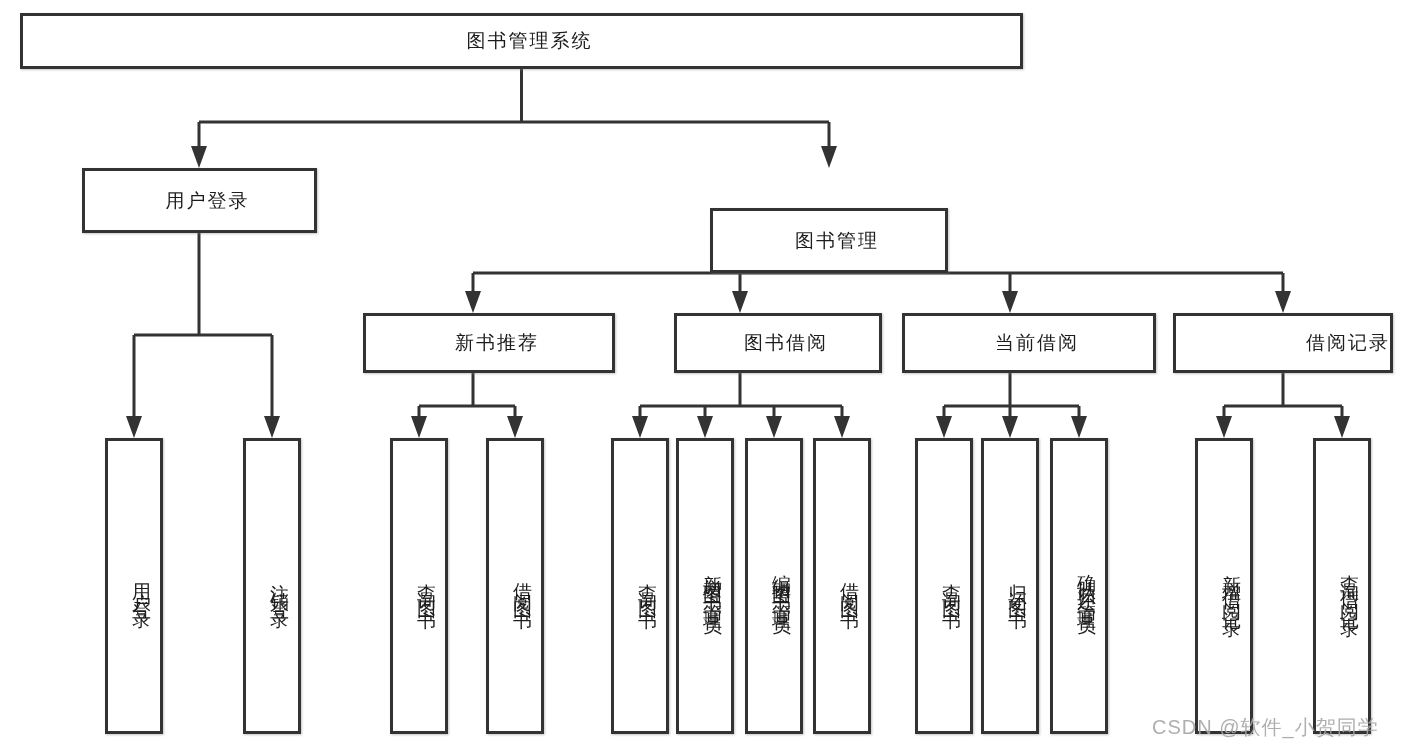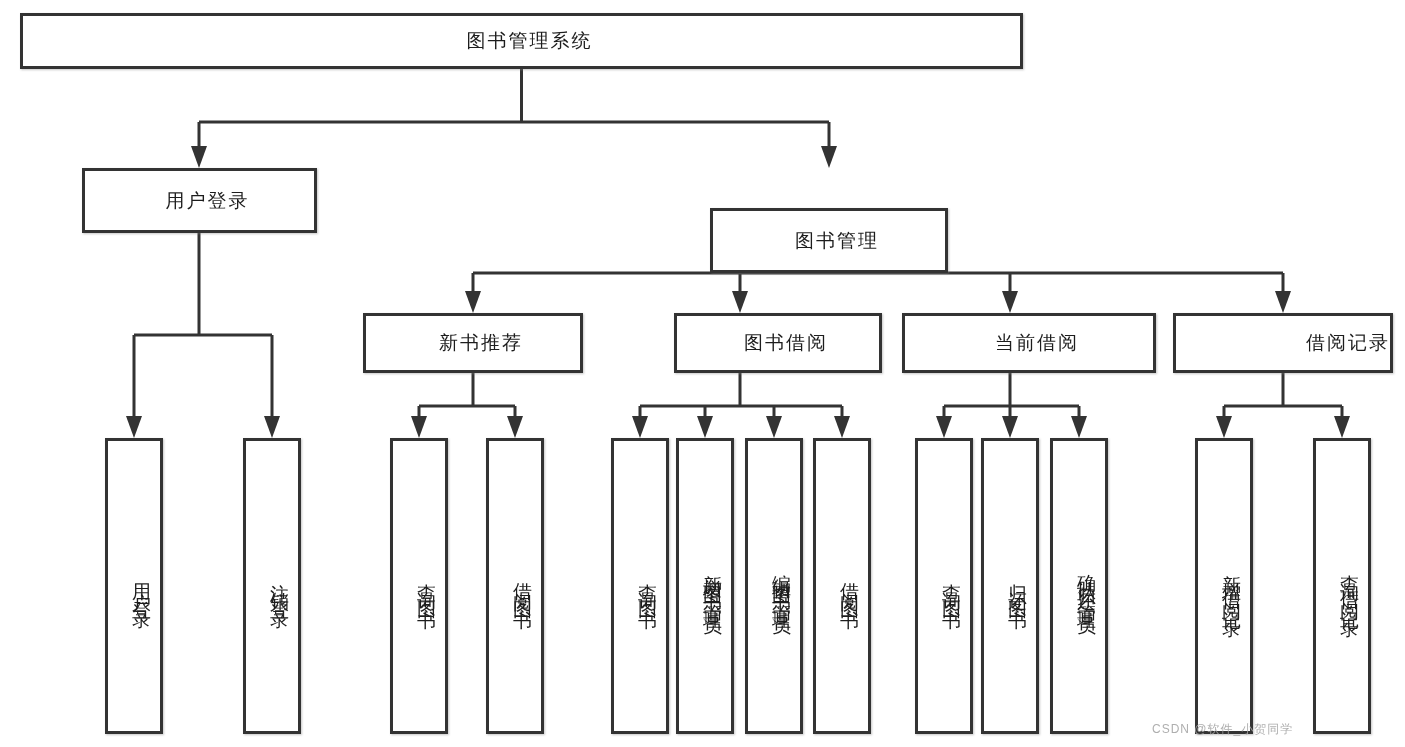--- a/index.html
+++ b/index.html
@@ -60,48 +60,47 @@
     letter-spacing: 9px;
     line-height: 1;
     color: var(--text);
   }
   .vtext.tight { letter-spacing: 6px; }
   
   #node-root        { left: 20px;  top: 13px;  width: 1003px; height: 56px; }
   #node-user-login  { left: 82px;  top: 168px; width: 235px;  height: 65px; }
   #node-book-mgmt   { left: 710px; top: 168px; width: 238px;  height: 65px; margin-top: 40px; }
   .l3 { top: 313px; height: 60px; }
-  #node-new-book    { left: 363px;  width: 220px; }
+  #node-new-book    { left: 363px;  width: 252px; }
   #node-book-borrow { left: 632px;  width: 208px; margin-left: 42px; }
   #node-cur-borrow  { left: 902px;  width: 254px; }
   #node-borrow-rec  { left: 1173px; width: 220px; justify-content: flex-end; }
   #leaf-login       { left: 105px; }
   #leaf-logout      { left: 243px; }
   #leaf-nb-query    { left: 390px; }
   #leaf-nb-borrow   { left: 486px; }
   #leaf-bb-query    { left: 611px; }
   #leaf-bb-add      { left: 676px; }
   #leaf-bb-edit     { left: 745px; }
   #leaf-bb-borrow   { left: 813px; }
   #leaf-cb-query    { left: 915px; }
   #leaf-cb-return   { left: 981px; }
   #leaf-cb-confirm  { left: 1050px; }
   #leaf-br-add      { left: 1195px; }
   #leaf-br-query    { left: 1313px; }
   #watermark {
     position: absolute;
     left: 1152px;
     top: 714px;
-    font-size: 12px;
+    font-size: 20px;
     letter-spacing: 1px;
     color: var(--watermark);
     opacity: 0.9;
     white-space: nowrap;
     z-index: 5;
-    margin-top: 7px;
   }
 </style>
 </head>
 <body>
 
 <div id="stage">
 
   <svg id="connectors" width="1405" height="747" viewBox="0 0 1405 747" aria-hidden="true">
 
     <g>

